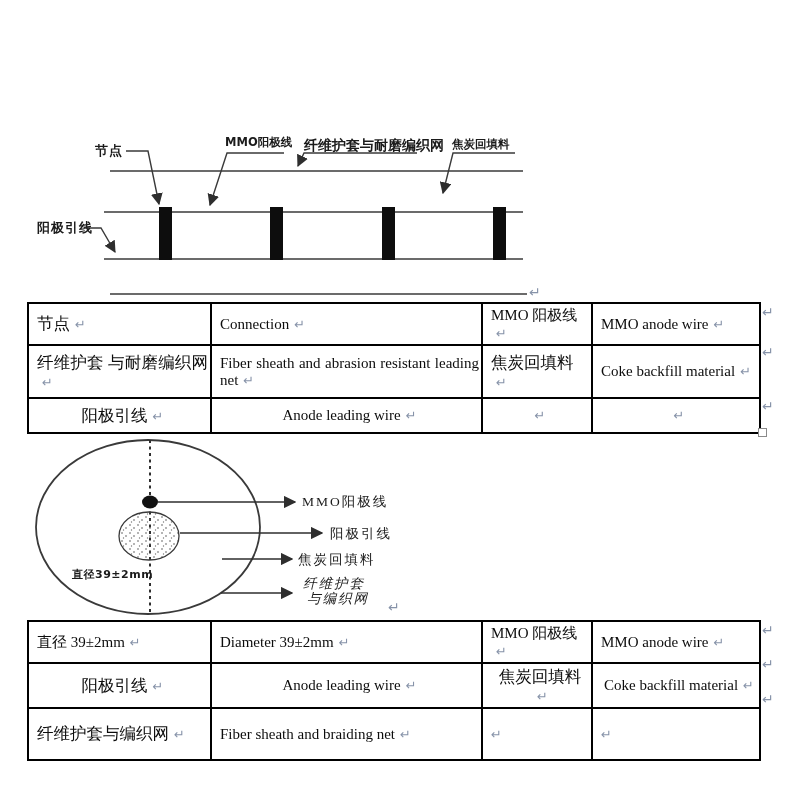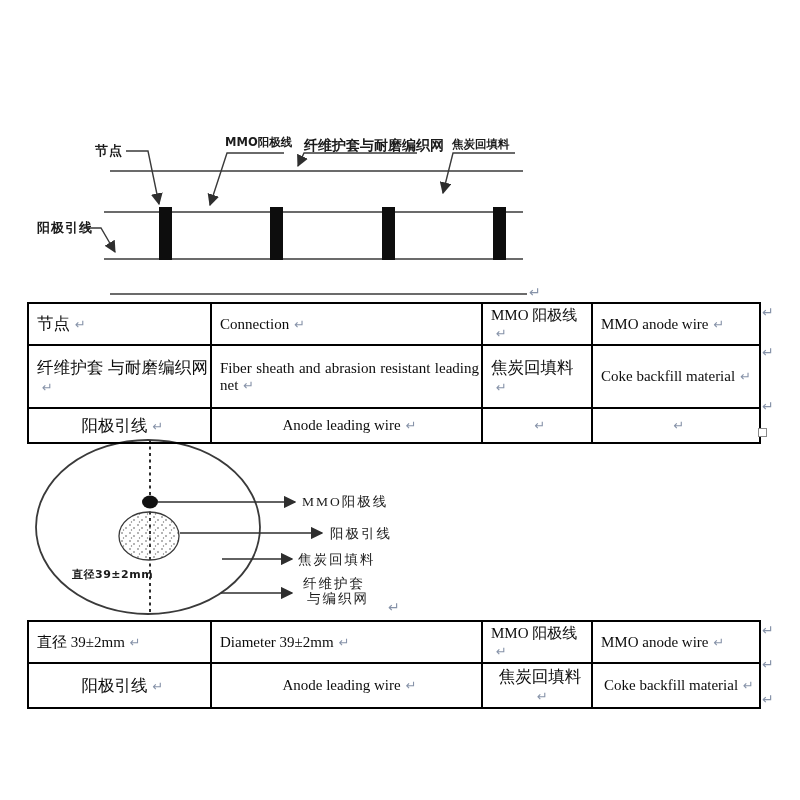--- a/index.html
+++ b/index.html
@@ -13,32 +13,32 @@
   #lbl-node{left:95px;top:107px;font-size:13px;letter-spacing:1px;}
   #lbl-mmo1{left:225px;top:100px;font-size:11.5px;}
   #lbl-fiber1{left:304px;top:102px;font-size:14px;}
   #lbl-coke1{left:452px;top:102px;font-size:11.5px;}
   #lbl-lead1{left:37px;top:184px;font-size:13px;letter-spacing:1px;}
   .song{font-family:"Liberation Serif",serif;font-size:13.5px;letter-spacing:2px;}
   #lbl-mmo2{left:302px;top:458px;}
   #lbl-lead2{left:330px;top:490px;}
   #lbl-coke2{left:298px;top:516px;}
   #lbl-fiber2{left:303px;top:541px;line-height:15px;letter-spacing:2px;
-              font-family:"Liberation Serif",serif;font-size:13.5px;}
+              font-family:"Liberation Serif",serif;font-size:13.5px;font-style:italic;}
   #lbl-fiber2 span{display:block;}
   #lbl-fiber2 span + span{padding-left:4px;}
   #lbl-dia{left:72px;top:532px;font-size:11px;letter-spacing:0.5px;}
 
   
   table.ttable{position:absolute;left:27px;width:732px;border-collapse:collapse;
                table-layout:fixed;font-size:15px;color:#0c0c0c;border-radius:9px;}
   #table1{top:267px;}
   #table2{top:585px;}
   td{border:2px solid #000;padding:2px 2px 2px 8px;vertical-align:middle;overflow:hidden;}
-  tr.h37{height:37px;} tr.h53{height:63px;} tr.h35{height:35px;text-align:center;}
+  tr.h37{height:37px;} tr.h53{height:53px;} tr.h35{height:35px;text-align:center;}
   tr.h33{height:33px;} tr.h52{height:52px;}
   .zh{font-size:16.5px;}
   td.justify{text-align:justify;}
   .mark{color:#8793a9;font-size:13px;margin-left:5px;font-family:"DejaVu Sans",sans-serif;}
   .mark-abs{position:absolute;color:#8793a9;font-size:14px;font-family:"DejaVu Sans",sans-serif;}
   #mk-underline{left:529px;top:249px;}
   #mk-circle{left:388px;top:564px;}
   #mk-t1r1{left:762px;top:269px;} #mk-t1r2{left:762px;top:309px;} #mk-t1r3{left:762px;top:363px;}
   #mk-t2r1{left:762px;top:587px;} #mk-t2r2{left:762px;top:621px;} #mk-t2r3{left:762px;top:656px;}
   #end-square{position:absolute;left:758px;top:393px;width:7px;height:7px;
@@ -160,19 +160,25 @@
       <td><span>Diameter 39±2mm</span><span class="mark">↵</span></td>
       <td><span>MMO 阳极线</span><span class="mark">↵</span></td>
       <td><span>MMO anode wire</span><span class="mark">↵</span></td>
     </tr>
     <tr class="h35">
       <td><span class="zh">阳极引线</span><span class="mark">↵</span></td>
       <td><span>Anode leading wire</span><span class="mark">↵</span></td>
       <td><span class="zh">焦炭回填料</span><span class="mark">↵</span></td>
       <td><span>Coke backfill material</span><span class="mark">↵</span></td>
     </tr>
+    <tr class="h52">
+      <td><span class="zh">纤维护套与编织网</span><span class="mark">↵</span></td>
+      <td><span>Fiber sheath and braiding net</span><span class="mark">↵</span></td>
+      <td><span></span><span class="mark" style="margin-left:0">↵</span></td>
+      <td><span></span><span class="mark" style="margin-left:0">↵</span></td>
+    </tr>
   </tbody>
     </table>
   <span class="mark-abs" id="mk-t2r1">↵</span>
   <span class="mark-abs" id="mk-t2r2">↵</span>
   <span class="mark-abs" id="mk-t2r3">↵</span>
 
 </div>
 
 </body></html>

